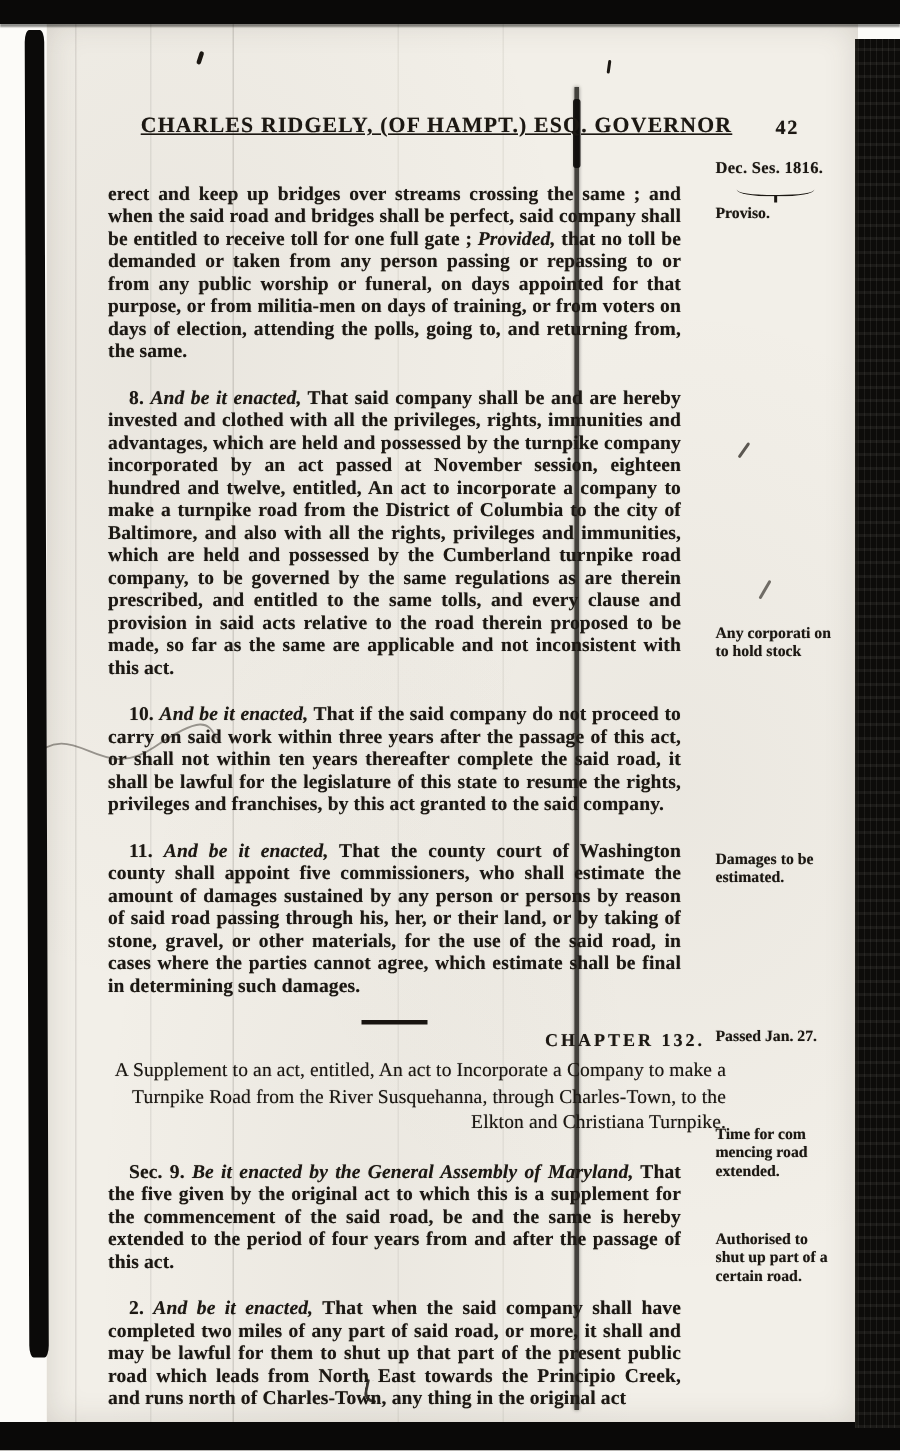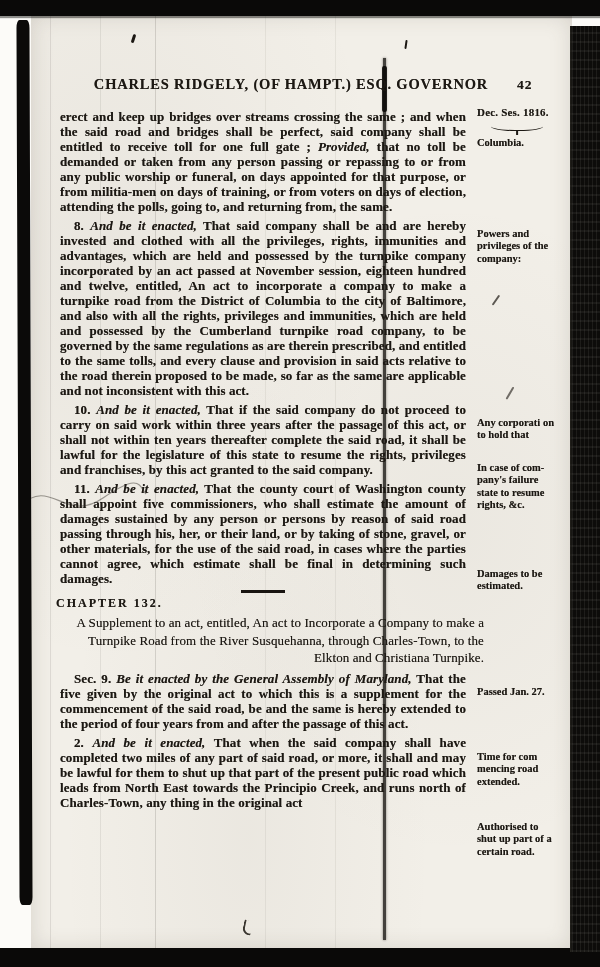--- a/index.html
+++ b/index.html
@@ -41,31 +41,31 @@
 
   .crease{position:absolute;left:352px;top:44px;height:882px;width:2.5px;
     background:rgba(18,15,11,.78);box-shadow:0 0 2.5px rgba(18,15,11,.55);}
   .crease-thick{position:absolute;left:350.5px;top:52px;height:46px;width:5px;
     background:rgba(12,10,8,.9);border-radius:2px;}
 
   
   .ink{color:#1c1813;text-shadow:0 0 .5px rgba(28,23,17,.55);}
 
   .running-title{position:absolute;left:30px;top:62px;width:460px;text-align:center;
-    font-size:14.5px;font-weight:bold;letter-spacing:.8px;white-space:nowrap;}
+    font-size:14.5px;font-weight:bold;letter-spacing:.8px;white-space:nowrap;text-decoration:underline;}
   .page-number{position:absolute;left:486px;top:63px;font-size:13.5px;font-weight:bold;letter-spacing:1px;}
 
   .bodycol{position:absolute;left:25px;top:91px;width:414px;
     font-size:13px;line-height:15px;font-weight:bold;text-align:justify;letter-spacing:.1px;}
-  .bodycol p{margin:4px;}
+  .bodycol p{margin:16px;}
   .para.indent{text-indent:14px;}
   .para i{font-style:italic;}
 
   .rule{width:44px;height:3px;background:#181410;margin:3px auto 3px auto;}
-  .chap-head{text-align:left;font-size:12px;font-weight:bold;letter-spacing:2px;margin:0 0 3px 0;}
+  .chap-head{text-align:right;font-size:12px;font-weight:bold;letter-spacing:2px;margin:0 0 3px 0;}
   .act-title{font-size:13px;line-height:17.5px;font-weight:normal;text-align:right;
     padding-left:28px;text-indent:-28px;width:400px;margin:0 0 2px 0;}
 
   
   .note{position:absolute;left:446px;width:82px;font-size:10.5px;line-height:12.3px;
     font-weight:bold;text-align:left;}
   .note.lg{font-size:11px;letter-spacing:.2px;white-space:nowrap;}
   .brace{position:absolute;left:460px;top:107px;width:52px;height:9px;
     border-bottom:1.7px solid #1c1813;border-radius:0 0 46% 46%;}
   .brace::after{content:'';position:absolute;left:50%;bottom:-5px;width:1.8px;height:5px;
@@ -114,24 +114,22 @@
       <div class="chap-head">CHAPTER 132.</div>
       <div class="act-title">A Supplement to an act, entitled, An act to Incorporate a Company to make a Turnpike Road from the River Susquehanna, through Charles-Town, to the Elkton and Christiana Turnpike.</div>
 
       <p class="para indent"><span>Sec. 9.</span> <i>Be it enacted by the General Assembly of Maryland,</i><span> That the five given by the original act to which this is a supplement for the commencement of the said road, be and the same is hereby extended to the period of four years from and after the passage of this act.</span></p>
 
       <p class="para indent"><span>2.</span> <i>And be it enacted,</i><span> That when the said company shall have completed two miles of any part of said road, or more, it shall and may be lawful for them to shut up that part of the present public road which leads from North East towards the Principio Creek, and runs north of Charles-Town, any thing in the original act</span></p>
     </div>
 
     <div class="note lg ink" style="top:92px">Dec. Ses. 1816.</div>
     <div class="brace"></div>
-    <div class="note ink" style="top:123px">Columbia.</div>
-    <div class="note ink" style="top:214px">Powers and privileges of the company:</div>
-    <div class="note ink" style="top:403px">Any corporati on to hold that</div>
-    <div class="note ink" style="top:448px">In case of com- pany's failure state to resume rights, &amp;c.</div>
+    <div class="note ink" style="top:123px">Proviso.</div>
+    <div class="note ink" style="top:403px">Any corporati on to hold stock</div>
     <div class="note ink" style="top:554px">Damages to be estimated.</div>
     <div class="note ink" style="top:672px">Passed Jan. 27.</div>
     <div class="note ink" style="top:737px">Time for com mencing road extended.</div>
     <div class="note ink" style="top:807px">Authorised to shut up part of a certain road.</div>
 
     <div class="speck sp1"></div>
     <div class="speck sp2"></div>
     <div class="speck sp3"></div>
     <div class="speck sp4"></div>
     <div class="hook"></div>

